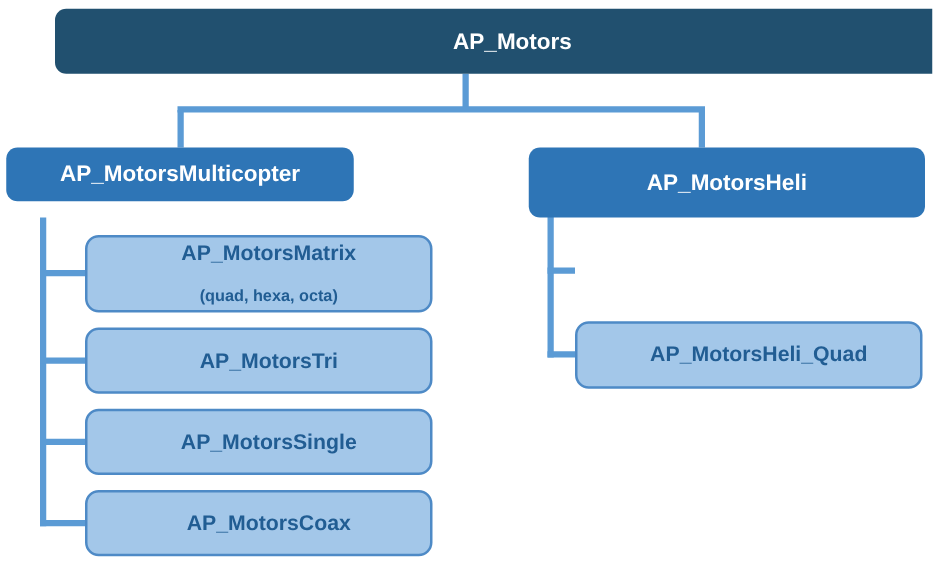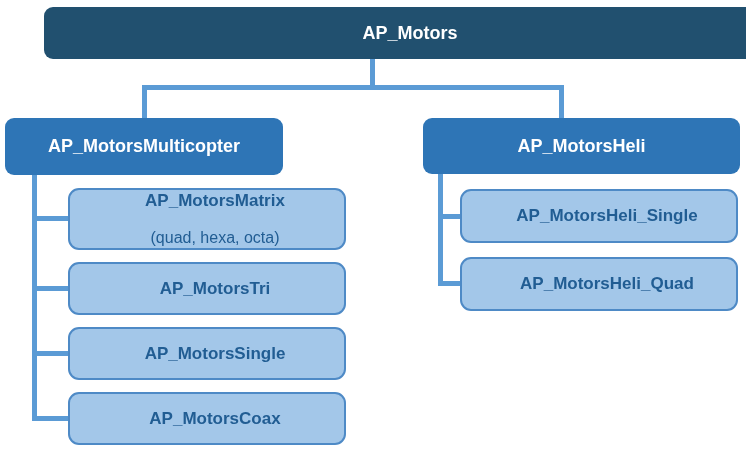--- a/index.html
+++ b/index.html
@@ -36,41 +36,41 @@
     color:var(--node-text);
     font-size:18px;
     margin-left:37px;
   }
   .node-branch{
     background:var(--branch-fill);
     border-radius:9px;
     color:var(--node-text);
     font-size:18px;
   }
-  .node-branch.multicopter{left:5px;top:118px;width:278px;height:57px;}
+  .node-branch.multicopter{left:5px;top:118px;width:278px;height:43px;}
   .node-branch.heli{left:423px;top:118px;width:317px;height:56px;}
   .node-leaf{
     left:68px;width:278px;
     background:var(--leaf-fill);
     border:2px solid var(--leaf-border);
     border-radius:11px;
     color:var(--leaf-text);
     font-size:17px;
     padding-left:16px;
   }
   .node-leaf.right{left:460px;}
   .leaf-matrix{top:188px;height:62px;}
   .leaf-tri{top:262px;height:53px;}
   .leaf-single{top:327px;height:53px;}
   .leaf-coax{top:392px;height:53px;}
   .leaf-heli-single{top:189px;height:54px;}
   .leaf-heli-quad{top:257px;height:54px;}
   .sublabel{
-    font-size:16px;
-    font-weight:400;
+    font-size:13px;
+    font-weight:700;
     margin-top:18px;
   }
   .connector{
     position:absolute;
     background:var(--connector);
   }
   
   .c-root-stem{left:370px;top:59px;width:5px;height:28px;}
   .c-main-hbar{left:142px;top:85px;width:422px;height:5px;}
   .c-drop-left{left:142px;top:88px;width:5px;height:30px;}
@@ -122,20 +122,17 @@
   <div class="node node-leaf leaf-tri">
     <span>AP_MotorsTri</span>
   </div>
   <div class="node node-leaf leaf-coax">
     <span>AP_MotorsCoax</span>
   </div>
   <div class="node node-leaf leaf-single">
     <span>AP_MotorsSingle</span>
   </div>
 
-  <div class="node node-leaf right leaf-heli-single">
-    <span>AP_MotorsHeli_Single</span>
-  </div>
   <div class="node node-leaf right leaf-heli-quad">
     <span>AP_MotorsHeli_Quad</span>
   </div>
 
 </div>
 
 </body></html>

